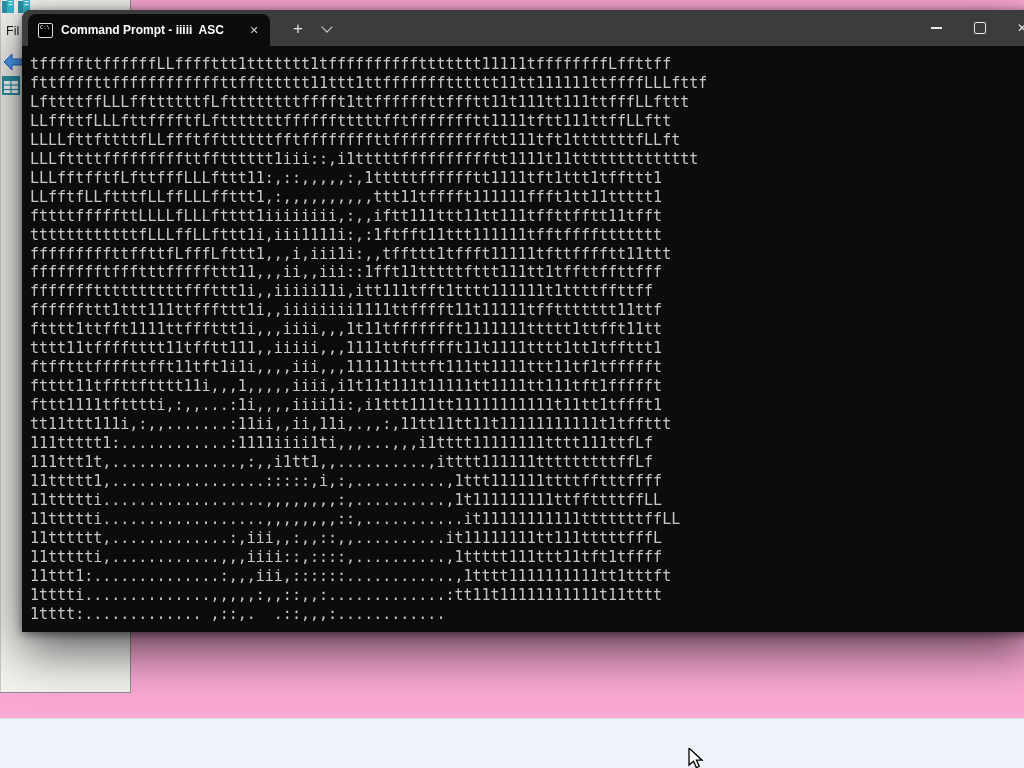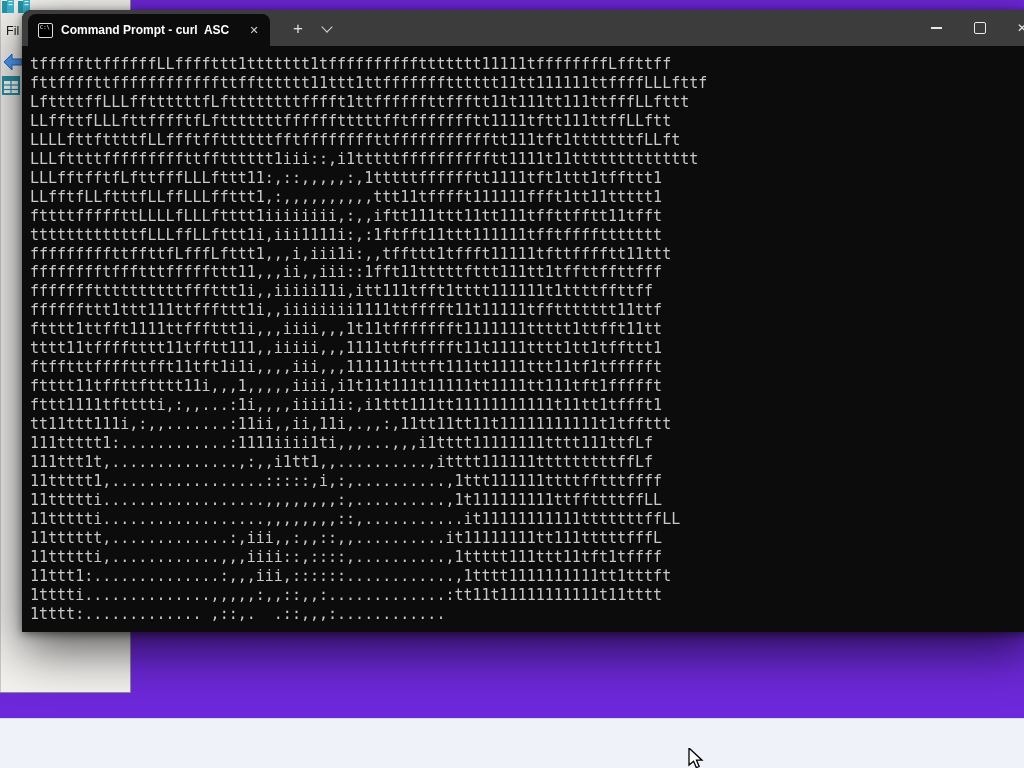--- a/index.html
+++ b/index.html
@@ -1,16 +1,16 @@
 <!DOCTYPE html>
 <html><head>
 <meta charset="utf-8">
 <style>
   html,body{margin:0;padding:0;background:#000;}
-  #screen{position:relative;width:1024px;height:768px;overflow:hidden;background:#6d28d9;
+  #screen{position:relative;width:1024px;height:768px;overflow:hidden;background:#f9a8d4;
           font-family:"Liberation Sans", sans-serif; -webkit-font-smoothing:antialiased;}
 
   
   #legacy-win{position:absolute;left:0;top:0;width:130px;height:692px;background:#f3f2ef;
               border-right:1px solid #8d8d8d;border-bottom:1px solid #8d8d8d;
               box-shadow:inset 1px 0 0 #c9c9c9;}
   #legacy-win .mini-buildings{position:absolute;left:1px;top:-1px;}
   #legacy-win .file-label{position:absolute;left:6px;top:24px;font-size:12.5px;color:#1a1a1a;}
   #legacy-win .back-arrow{position:absolute;left:3px;top:52px;}
   #legacy-win .table-ic{position:absolute;left:2px;top:76px;}
@@ -74,21 +74,21 @@
       <line x1="1" y1="9" x2="17" y2="9" stroke="#2a93a8" stroke-width="1.2"></line>
       <line x1="1" y1="13.5" x2="17" y2="13.5" stroke="#2a93a8" stroke-width="1.2"></line>
       <line x1="9" y1="5" x2="9" y2="18" stroke="#2a93a8" stroke-width="1.2"></line>
     </svg>
   </div>
 
   <div id="terminal">
     <div id="titlebar">
       <div class="tab">
         <div class="cmd-badge">C:\</div>
-        <div class="tab-title">Command Prompt - curl  ASC</div>
+        <div class="tab-title">Command Prompt - iiiii  ASC</div>
         <div class="tab-close">✕</div>
       </div>
       <div class="newtab-btn">+</div>
       <div class="tabdrop-btn">
         <div class="chev-down"></div>
       </div>
       <div class="win-btn" id="btn-min">
           <div class="glyph-min"></div>
         </div>
       <div class="win-btn" id="btn-max">

